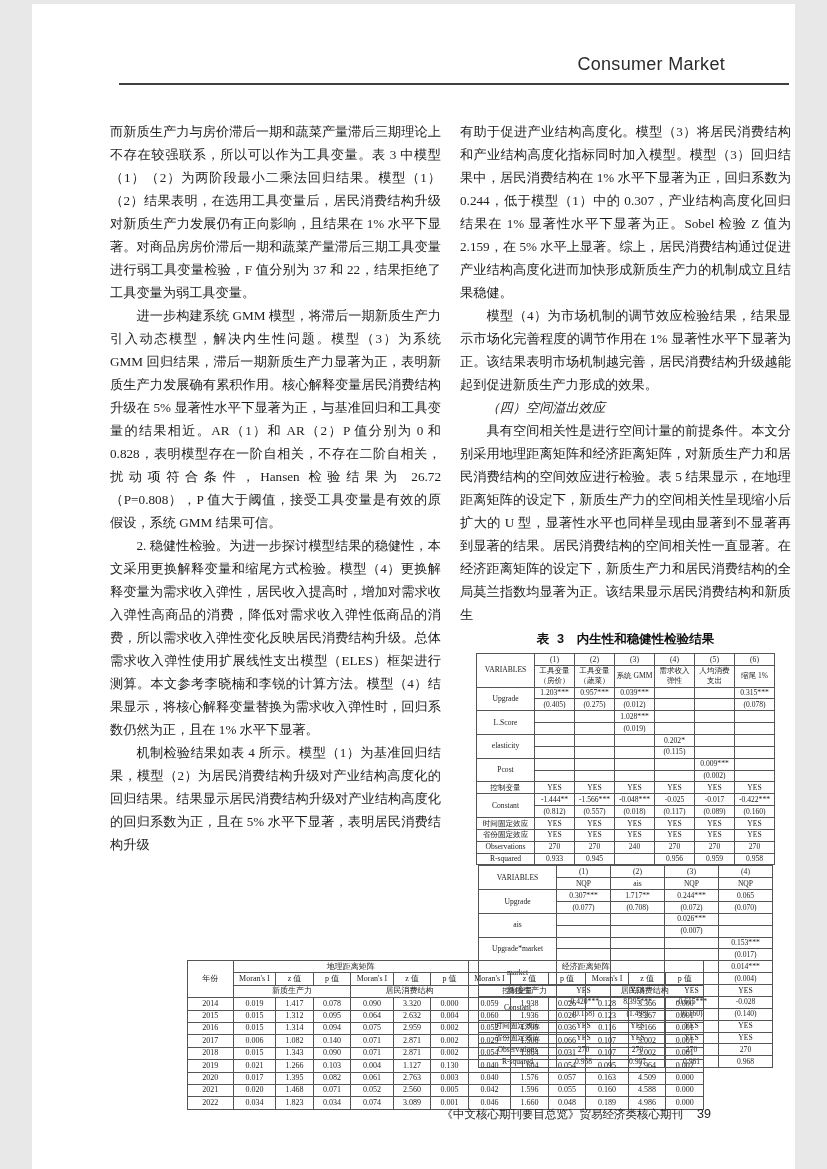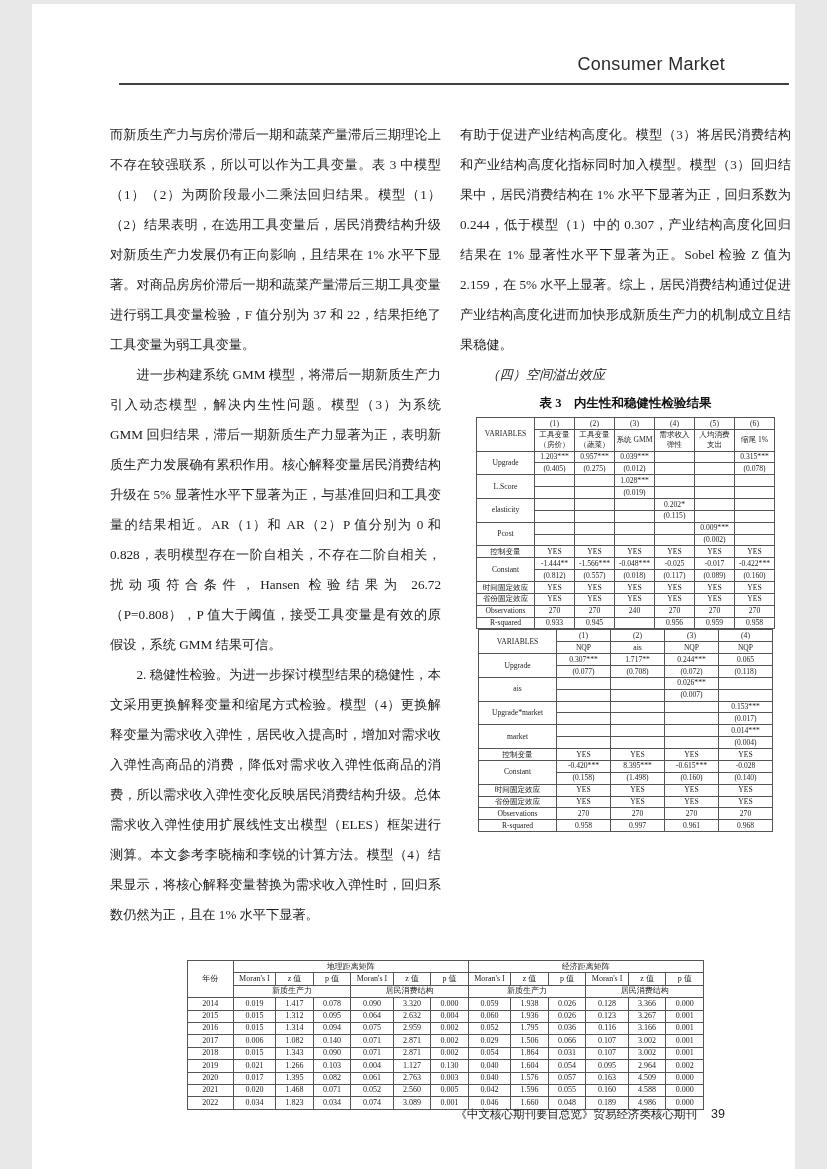--- a/index.html
+++ b/index.html
@@ -14,69 +14,72 @@
     font-size:18px; color:#2b2b2b; letter-spacing:0.3px;
   }
   .header-rule {
     position:absolute; top:79px; left:87px; width:670px; height:2px;
     background:#404040;
   }
   .col { position:absolute; top:116px; width:331px; }
   .col-left  { left:78px; }
   .col-right { left:428px; }
   .body-par {
-    margin:0; font-size:13.2px; line-height:30px; text-align:justify;
+    margin:0; font-size:13.2px; line-height:23px; text-align:justify;
     text-indent:2em; color:#1d1d1d;
   }
   .no-indent { text-indent:0; }
   .heading-kai { font-style:italic; }
   .table-title {
-    font-family:Liberation Serif, serif;
+    font-family:Liberation Mono, monospace;
     font-weight:bold; font-size:12.5px; text-align:center;
     margin:5px 0 5px; color:#111;
   }
   .tt4 { margin-top:8px; }
   .stat-table {
     border-collapse:collapse; table-layout:fixed;
     font-size:7.6px; color:#222; margin:0 auto;
     font-family:"Liberation Serif","DejaVu Serif",serif;
   }
   .stat-table td {
     border:0.7px solid #555; text-align:center; vertical-align:middle;
     padding:0.5px 1px; line-height:1.3; overflow:hidden;
     word-break:break-all;
   }
   .t3 { width:298px; }
   .t4 { width:294px; }
   .t5 { width:517px; font-size:8px; }
   .table5-wrap { position:absolute; top:956px; left:0; width:827px; }
   .page-footer {
-    position:absolute; top:1103px; right:70px;
+    position:absolute; top:1103px; right:84px;
     font-family:"Liberation Sans","DejaVu Sans",sans-serif;
     font-size:11.5px; font-weight:500; color:#222;
   }
   .page-num { margin-left:14px; font-size:12.5px; }
 </style>
 </head>
 <body>
 
 <div class="page">
 
   <div class="journal-name">Consumer Market</div>
   <div class="header-rule"></div>
 
   <div class="col col-left">
     <p class="body-par no-indent">而新质生产力与房价滞后一期和蔬菜产量滞后三期理论上不存在较强联系，所以可以作为工具变量。表 3 中模型（1）（2）为两阶段最小二乘法回归结果。模型（1）（2）结果表明，在选用工具变量后，居民消费结构升级对新质生产力发展仍有正向影响，且结果在 1% 水平下显著。对商品房房价滞后一期和蔬菜产量滞后三期工具变量进行弱工具变量检验，F 值分别为 37 和 22，结果拒绝了工具变量为弱工具变量。</p>
     <p class="body-par">进一步构建系统 GMM 模型，将滞后一期新质生产力引入动态模型，解决内生性问题。模型（3）为系统 GMM 回归结果，滞后一期新质生产力显著为正，表明新质生产力发展确有累积作用。核心解释变量居民消费结构升级在 5% 显著性水平下显著为正，与基准回归和工具变量的结果相近。AR（1）和 AR（2）P 值分别为 0 和 0.828，表明模型存在一阶自相关，不存在二阶自相关，扰动项符合条件，Hansen 检验结果为 26.72（P=0.808），P 值大于阈值，接受工具变量是有效的原假设，系统 GMM 结果可信。</p>
     <p class="body-par">2. 稳健性检验。为进一步探讨模型结果的稳健性，本文采用更换解释变量和缩尾方式检验。模型（4）更换解释变量为需求收入弹性，居民收入提高时，增加对需求收入弹性高商品的消费，降低对需求收入弹性低商品的消费，所以需求收入弹性变化反映居民消费结构升级。总体需求收入弹性使用扩展线性支出模型（ELES）框架进行测算。本文参考李晓楠和李锐的计算方法。模型（4）结果显示，将核心解释变量替换为需求收入弹性时，回归系数仍然为正，且在 1% 水平下显著。</p>
+    <p class="body-par">机制检验结果如表 4 所示。模型（1）为基准回归结果，模型（2）为居民消费结构升级对产业结构高度化的回归结果。结果显示居民消费结构升级对产业结构高度化的回归系数为正，且在 5% 水平下显著，表明居民消费结构升级</p>
   </div>
 
   <div class="col col-right">
     <p class="body-par no-indent">有助于促进产业结构高度化。模型（3）将居民消费结构和产业结构高度化指标同时加入模型。模型（3）回归结果中，居民消费结构在 1% 水平下显著为正，回归系数为 0.244，低于模型（1）中的 0.307，产业结构高度化回归结果在 1% 显著性水平下显著为正。Sobel 检验 Z 值为 2.159，在 5% 水平上显著。综上，居民消费结构通过促进产业结构高度化进而加快形成新质生产力的机制成立且结果稳健。</p>
+    <p class="body-par">模型（4）为市场机制的调节效应检验结果，结果显示市场化完善程度的调节作用在 1% 显著性水平下显著为正。该结果表明市场机制越完善，居民消费结构升级越能起到促进新质生产力形成的效果。</p>
     <p class="body-par heading-kai">（四）空间溢出效应</p>
+    <p class="body-par">具有空间相关性是进行空间计量的前提条件。本文分别采用地理距离矩阵和经济距离矩阵，对新质生产力和居民消费结构的空间效应进行检验。表 5 结果显示，在地理距离矩阵的设定下，新质生产力的空间相关性呈现缩小后扩大的 U 型，显著性水平也同样呈现由显著到不显著再到显著的结果。居民消费结构的空间相关性一直显著。在经济距离矩阵的设定下，新质生产力和居民消费结构的全局莫兰指数均显著为正。该结果显示居民消费结构和新质生</p>
 
     <div class="table-title">表 3　内生性和稳健性检验结果</div>
     <table class="stat-table t3">
       <colgroup>
         <col style="width:58px">
         <col style="width:40px">
           <col style="width:40px">
           <col style="width:40px">
         <col style="width:40px">
           <col style="width:40px">
@@ -259,21 +262,21 @@
             <td rowspan="2">Upgrade</td>
             <td>0.307***</td>
             <td>1.717**</td>
             <td>0.244***</td>
             <td>0.065</td>
           </tr>
           <tr>
             <td>(0.077)</td>
             <td>(0.708)</td>
             <td>(0.072)</td>
-            <td>(0.118)</td>
+            <td>(0.070)</td>
           </tr>
           <tr>
             <td rowspan="2">ais</td>
             <td></td>
             <td></td>
             <td>0.026***</td>
             <td></td>
           </tr>
           <tr>
             <td></td>

